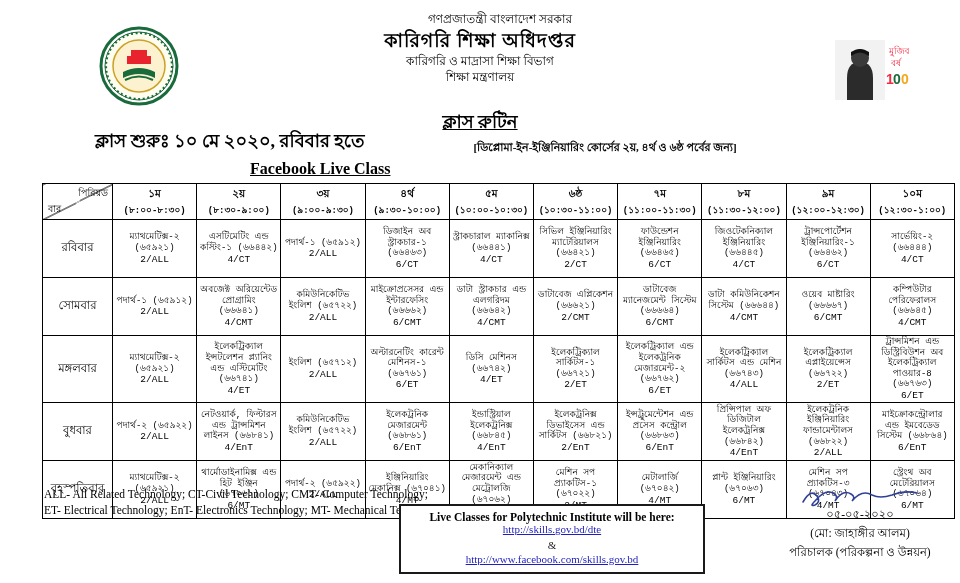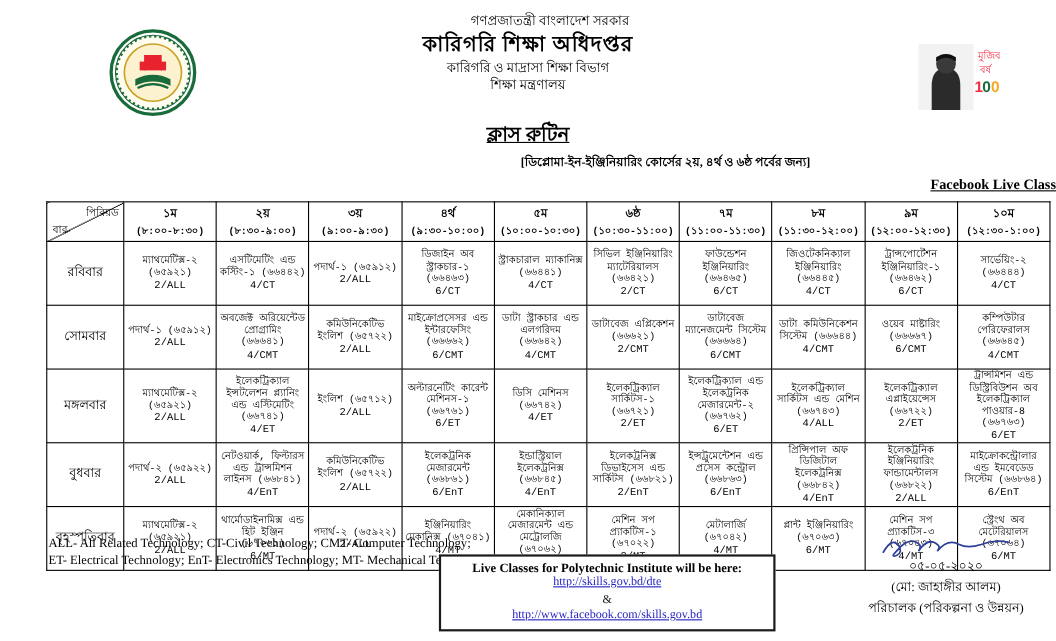--- a/index.html
+++ b/index.html
@@ -18,22 +18,22 @@
   .hdr .l5{font-size:12px;}
 
   .logo-left{position:absolute;left:99px;top:26px;width:80px;height:80px;}
   .logo-mujib{position:absolute;left:833px;top:38px;width:76px;height:64px;}
 
   .routine-title{position:absolute;top:108px;left:0;right:0;text-align:center;
     font-size:18px;font-weight:bold;text-decoration:underline;}
   .start-note{position:absolute;top:127px;left:95px;font-size:18px;font-weight:bold;}
   .scope-note{position:absolute;top:139px;left:250px;right:0;text-align:center;
     font-size:11px;font-weight:bold;}
-  .fb-live{position:absolute;top:160px;left:250px;right:0;text-align:right;
-    font-size:13px;font-weight:bold;text-decoration:underline;
+  .fb-live{position:absolute;top:160px;left:250px;right:0;text-align:left;
+    font-size:16px;font-weight:bold;text-decoration:underline;
     font-family:"Liberation Serif",serif;}
 
   
   .table-wrap{position:absolute;top:183px;left:42px;font-family:Liberation Mono, monospace;}
   table.routine{border-collapse:collapse;table-layout:fixed;width:912px;}
   table.routine td{border:1px solid #000;text-align:center;vertical-align:middle;
     padding:1px 2px;overflow:hidden;}
   tr.head-row{height:36px;}
   tr.day-row{height:58px;}
   .pname{font-size:10.5px;font-weight:bold;}
@@ -95,20 +95,21 @@
   </div>
 
   <div class="hdr">
     <div class="l1">গণপ্রজাতন্ত্রী বাংলাদেশ সরকার</div>
     <div class="l2">কারিগরি শিক্ষা অধিদপ্তর</div>
     <div class="l3">কারিগরি ও মাদ্রাসা শিক্ষা বিভাগ</div>
     <div class="l4">শিক্ষা মন্ত্রণালয়</div>
   </div>
 
   <div class="routine-title">ক্লাস রুটিন</div>
+  <div class="start-note">ক্লাস শুরুঃ ১০ মে ২০২০, রবিবার হতে</div>
   <div class="scope-note">[ডিপ্লোমা-ইন-ইঞ্জিনিয়ারিং কোর্সের ২য়, ৪র্থ ও ৬ষ্ঠ পর্বের জন্য]</div>
   <div class="fb-live">Facebook Live Class</div>
 
   <div class="table-wrap">
     <table class="routine">
       <colgroup>
         <col style="width:70px">
         <col span="10" style="width:84.2px">
       </colgroup>
       <thead id="routine-head">

